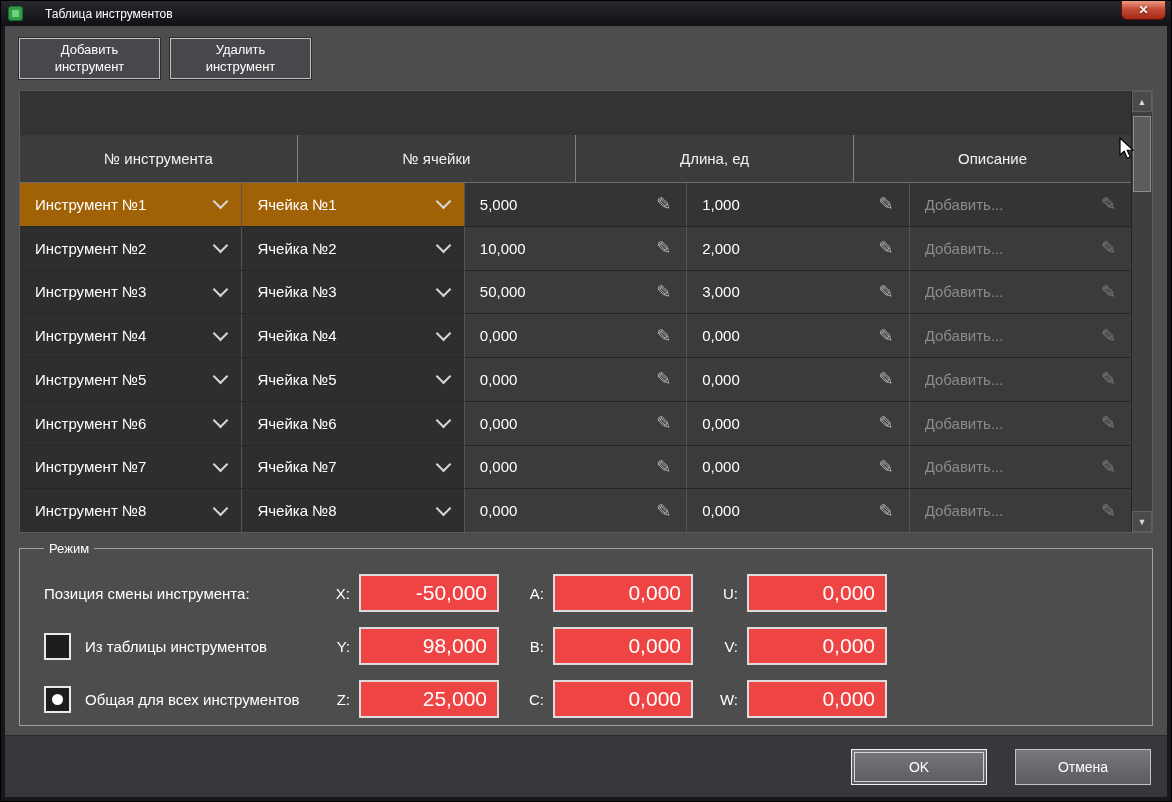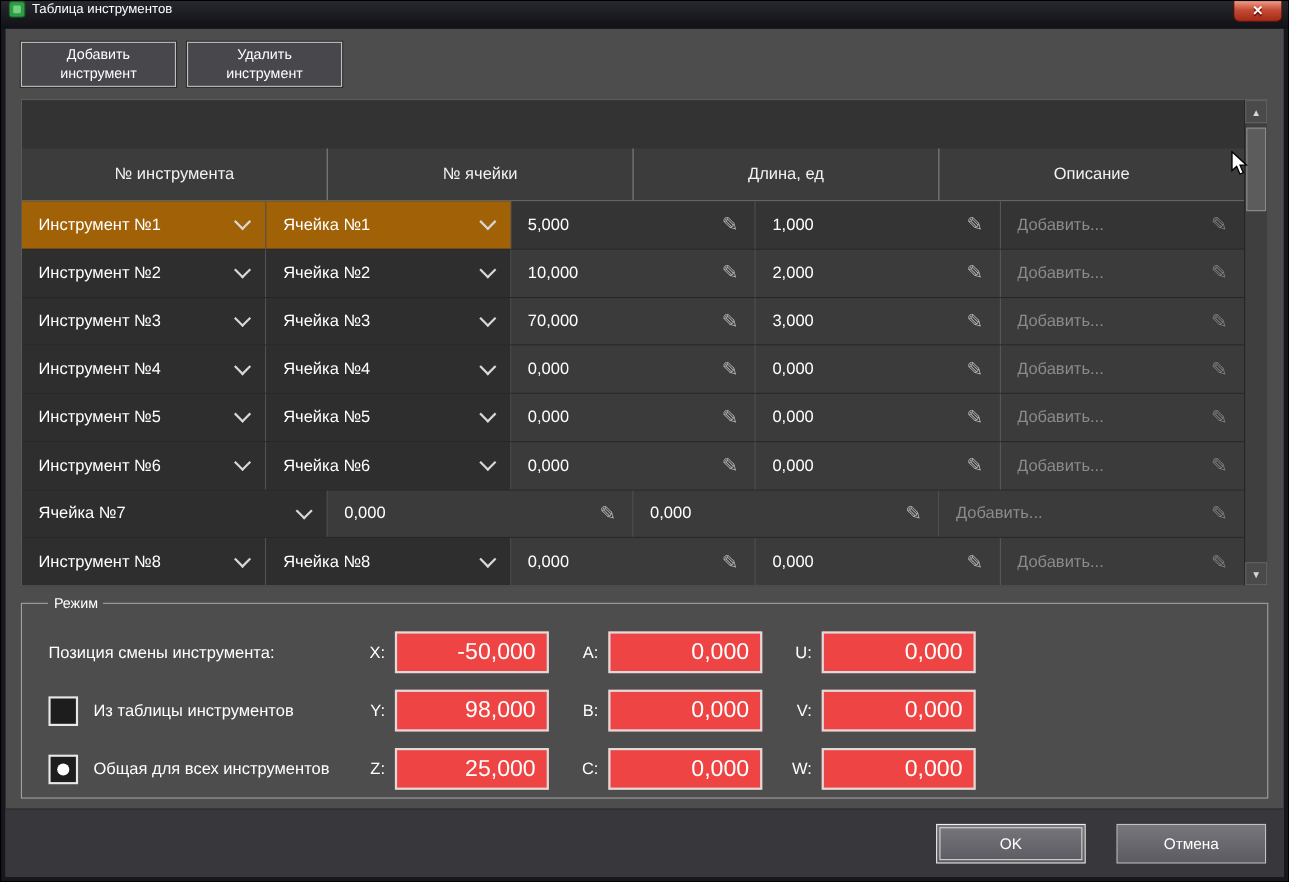--- a/index.html
+++ b/index.html
@@ -2,21 +2,21 @@
 <html><head>
 <meta charset="utf-8">
 <style>
   * { margin:0; padding:0; box-sizing:border-box; }
   html,body { width:1172px; height:802px; overflow:hidden; }
   body { font-family:"Liberation Sans", sans-serif; background:#17171d; position:relative; }
 
   .window { position:absolute; inset:0; background:#17171d; display:flex; flex-direction:column; border:1px solid #000; }
 
   
-  .titlebar { height:25px; display:flex; align-items:flex-start; gap:6px; padding:0 7px; background:linear-gradient(#27272f,#101016); position:relative; flex:0 0 auto; }
+  .titlebar { height:25px; display:flex; align-items:center; gap:22px; padding:0 7px; background:linear-gradient(#27272f,#101016); position:relative; flex:0 0 auto; }
   .app-icon { width:15px; height:15px; background:#2f9d43; border:1px solid #1c6a2c; border-radius:3px; position:relative; }
   .app-icon::after { content:""; position:absolute; inset:3px; background:#74cf82; border-radius:1px; }
   .title-text { color:#ffffff; font-size:12px; }
   .close-btn { position:absolute; right:5px; top:0; width:45px; height:19px; background:linear-gradient(#ee9a85,#c44b35 45%,#a52a17); border:1px solid #5e140a; border-top:none; border-radius:0 0 6px 6px; color:#fff; font-size:12px; font-weight:bold; display:flex; align-items:center; justify-content:center; text-shadow:0 1px 1px #5a0f06; }
 
   
   .frame { flex:1; margin:0 4px 4px; background:#4d4d4d; display:flex; flex-direction:column; overflow:hidden; }
 
   .toolbar { padding:12px 14px 11px; display:flex; gap:10px; flex:0 0 auto; }
   .tool-btn { width:141px; height:41px; background:#47474c; border:1px solid #bfbfbf; box-shadow:0 0 0 1px #2e2e2e; color:#fff; font-size:13px; line-height:1.25; text-align:center; font-family:inherit; white-space:pre-line; }
@@ -147,21 +147,21 @@
             <div class="trow">
               <div class="cell dd">
                 <span class="val">Инструмент №3</span>
                 <span class="chev"></span>
               </div>
               <div class="cell dd">
                 <span class="val">Ячейка №3</span>
                 <span class="chev"></span>
               </div>
               <div class="cell ed">
-                <span class="val">70,000</span>
+                <span class="val">50,000</span>
                 <span class="pencil">✎</span>
               </div>
               <div class="cell ed">
                 <span class="val">3,000</span>
                 <span class="pencil">✎</span>
               </div>
               <div class="cell ed desc">
                 <span class="val">Добавить...</span>
                 <span class="pencil dim">✎</span>
               </div>
@@ -226,20 +226,24 @@
               <div class="cell ed">
                 <span class="val">0,000</span>
                 <span class="pencil">✎</span>
               </div>
               <div class="cell ed desc">
                 <span class="val">Добавить...</span>
                 <span class="pencil dim">✎</span>
               </div>
             </div>
             <div class="trow">
+              <div class="cell dd">
+                <span class="val">Инструмент №7</span>
+                <span class="chev"></span>
+              </div>
               <div class="cell dd">
                 <span class="val">Ячейка №7</span>
                 <span class="chev"></span>
               </div>
               <div class="cell ed">
                 <span class="val">0,000</span>
                 <span class="pencil">✎</span>
               </div>
               <div class="cell ed">
                 <span class="val">0,000</span>

